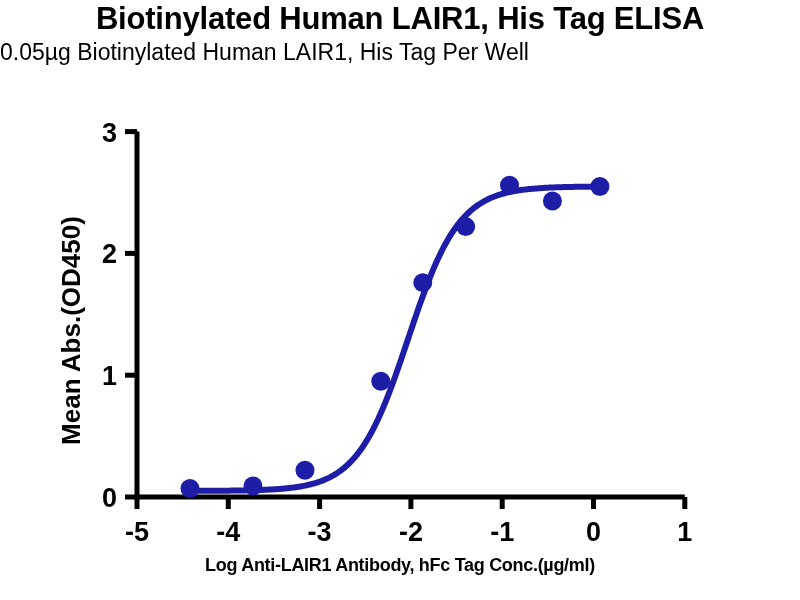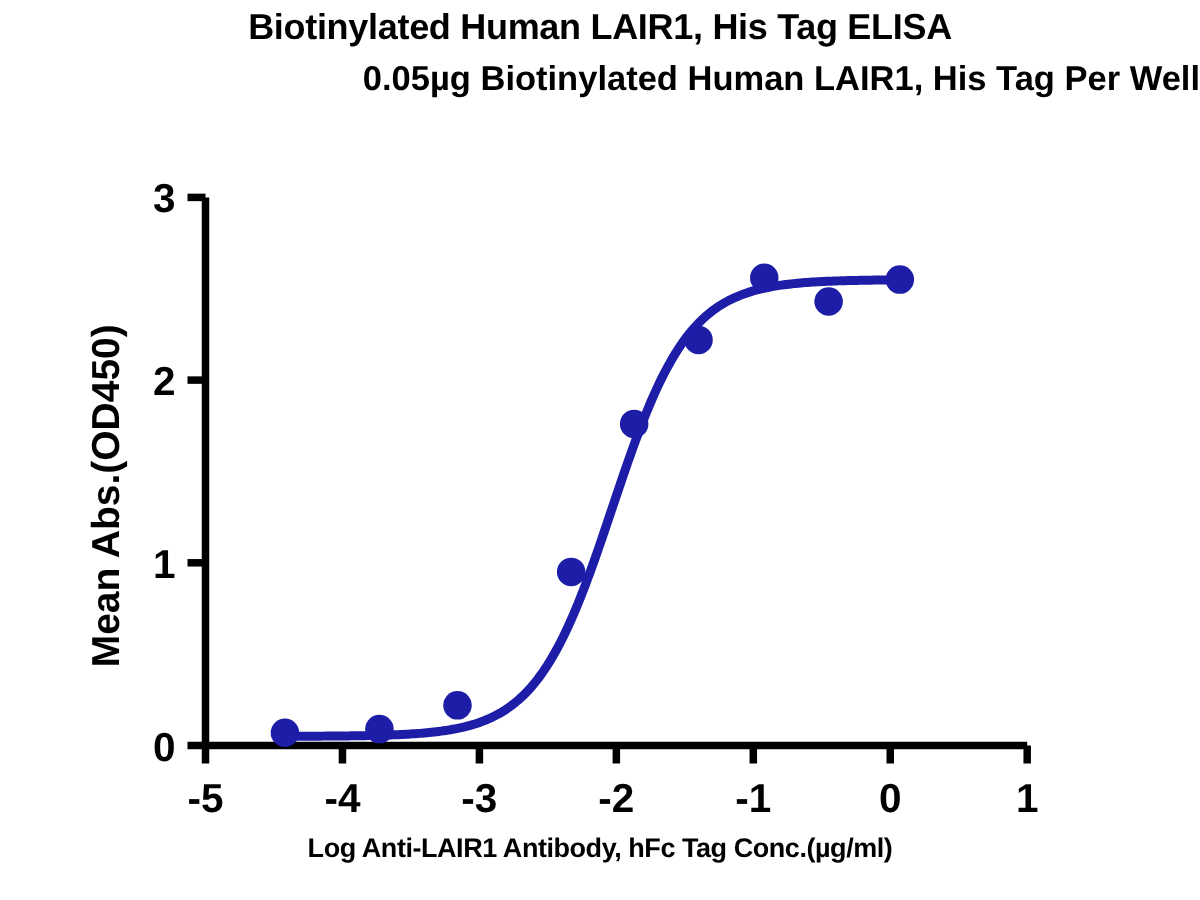--- a/index.html
+++ b/index.html
@@ -19,34 +19,34 @@
     width: 800px;
     height: 600px;
     background: #ffffff;
   }
   .title {
     position: absolute;
     left: 0;
     top: 4px;
     width: 800px;
     text-align: center;
-    font-size: 24px;
+    font-size: 31px;
     font-weight: bold;
     letter-spacing: -0.2px;
     line-height: 30px;
     white-space: nowrap;
   }
   .subtitle {
     position: absolute;
     left: 0;
     top: 38px;
     width: 800px;
-    text-align: right;
+    text-align: left;
     font-size: 23px;
-    font-weight: bold;
+    font-weight: normal;
     line-height: 28px;
     white-space: nowrap;
   }
   .ylabel {
     position: absolute;
     left: -129px;
     top: 315px;
     width: 400px;
     text-align: center;
     font-size: 26px;

